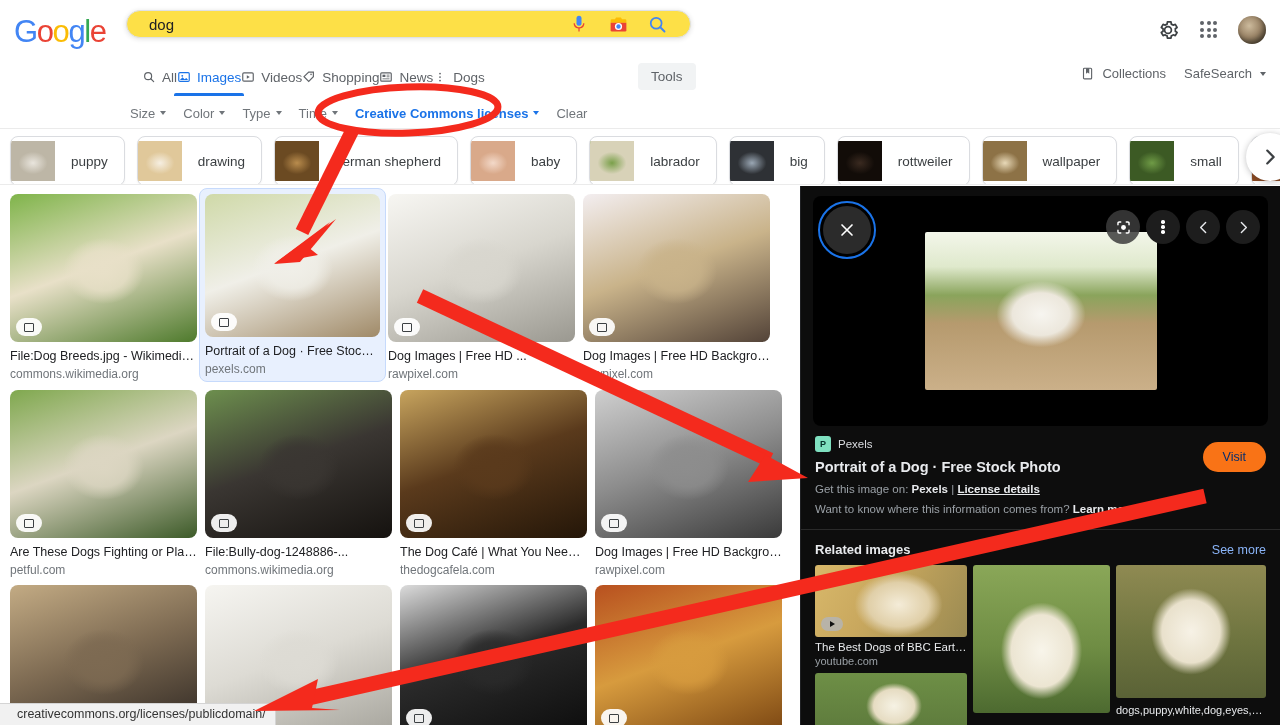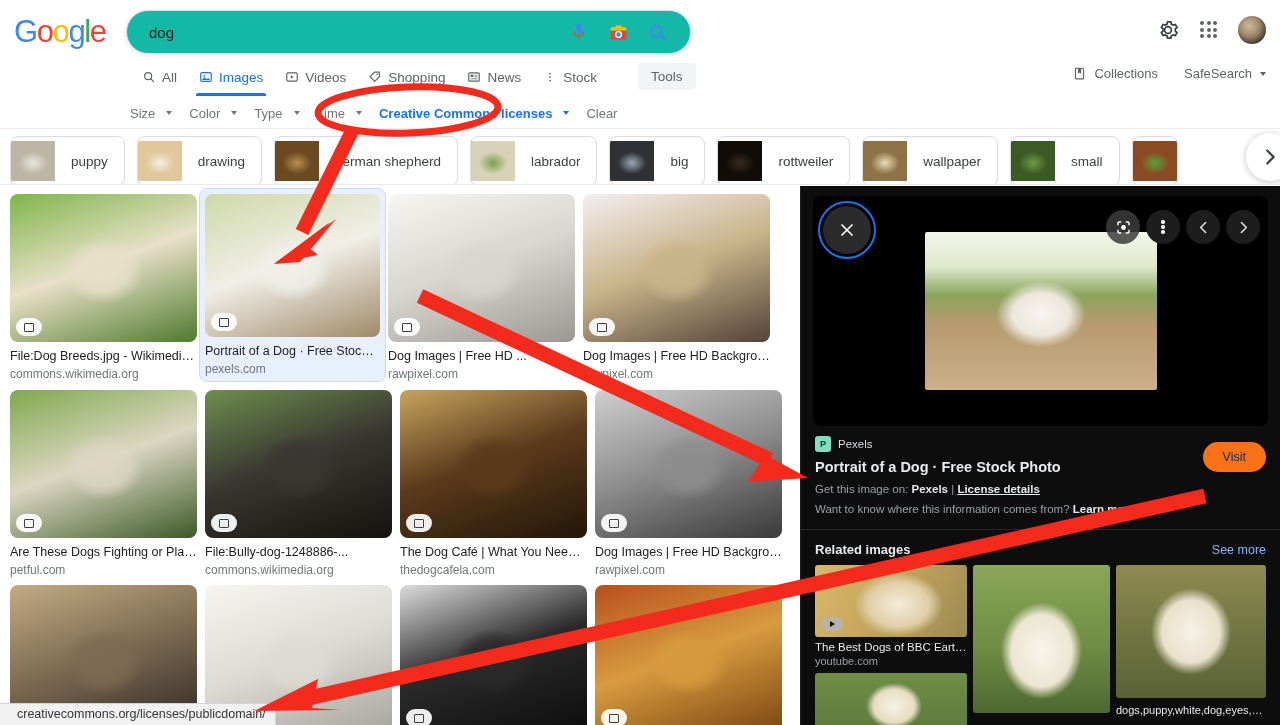--- a/index.html
+++ b/index.html
@@ -14,55 +14,55 @@
   .header { position:relative; height:58px; }
   .logo { position:absolute; left:14px; top:14px; font-size:31px; letter-spacing:-1.4px;
           font-family:"Liberation Sans", sans-serif; }
   .logo span:nth-child(1){color:#4285f4}
   .logo span:nth-child(2){color:#ea4335}
   .logo span:nth-child(3){color:#fbbc05}
   .logo span:nth-child(4){color:#4285f4}
   .logo span:nth-child(5){color:#34a853}
   .logo span:nth-child(6){color:#ea4335}
 
-  .searchbar { position:absolute; left:126px; top:10px; width:565px; height:44px;
-    border:1px solid #dfe1e5; border-radius:24px; background:#14b8a6;
+  .searchbar { position:absolute; left:126px; top:10px; width:565px; height:28px;
+    border:1px solid #dfe1e5; border-radius:24px; background:#fde047;
     box-shadow:0 1px 5px rgba(32,33,36,.14); display:flex; align-items:center; }
   .search-input { border:0; outline:0; font-size:15px; color:#202124; flex:1;
     padding:0 0 0 22px; background:transparent; font-family:"Liberation Sans",sans-serif; }
   .sb-icons { display:flex; align-items:center; gap:17px; padding-right:22px; }
   .sb-icon { width:22px; height:22px; display:flex; align-items:center; justify-content:center; cursor:pointer; }
 
   .hdr-right { position:absolute; right:14px; top:16px; display:flex; align-items:center; gap:18px; }
   .gear { width:24px; height:24px; cursor:pointer; }
   .apps { width:22px; height:22px; display:grid; grid-template-columns:repeat(3,1fr);
           grid-gap:2px; cursor:pointer; padding:2px; }
   .apps i { width:4px; height:4px; border-radius:50%; background:#5f6368; display:block; }
   .avatar { width:28px; height:28px; border-radius:50%; cursor:pointer;
     background: radial-gradient(circle at 40% 35%, #cdbb9d 0%, #9b8568 45%, #6b5c45 75%, #4a3f30 100%);
     box-shadow: inset -2px -3px 5px rgba(0,0,0,.35); }
 
   
   .navbar { position:relative; height:40px; }
-  .tabs { position:absolute; left:142px; top:0; display:flex; gap:22px; align-items:flex-end; height:38px; }
+  .tabs { position:absolute; left:142px; top:0; display:flex; align-items:flex-end; height:38px; }
   .tab { display:flex; align-items:center; gap:6px; font-size:13.5px; color:#5f6368;
          height:38px; cursor:pointer; position:relative; }
   .tab.active { color:#1a73e8; }
   .tab.active::after { content:""; position:absolute; left:-3px; right:-3px; bottom:0; height:3px;
     background:#1a73e8; border-radius:2px 2px 0 0; }
   .tools-btn { position:absolute; left:638px; top:5px; font-size:13.5px; color:#5f6368;
     background:#f1f3f4; padding:6px 13px; border-radius:4px; cursor:pointer; }
-  .hdr-right2 { position:absolute; right:14px; top:8px; display:flex; align-items:center; gap:26px;
+  .hdr-right2 { position:absolute; right:14px; top:8px; display:flex; align-items:center; gap:18px;
     font-size:13px; color:#5f6368; }
   .hdr-right2 div { display:flex; align-items:center; gap:6px; cursor:pointer; }
 
   
   .filters { position:relative; height:31px; border-bottom:1px solid #ebebeb; }
   .filters .inner { position:absolute; left:130px; top:0; display:flex; gap:17px; align-items:center; height:30px; }
-  .filt { font-size:13px; color:#70757a; cursor:pointer; display:flex; align-items:center; gap:9px; }
+  .filt { font-size:13px; color:#70757a; cursor:pointer; display:flex; align-items:center; gap:3px; }
   .filt.cc { color:#1a73e8; font-weight:bold; }
   .caret { width:0;height:0;border-left:3.5px solid transparent;border-right:3.5px solid transparent;
     border-top:4px solid currentColor; display:inline-block; margin-left:2px; }
 
   
   .chips { position:relative; height:56px; border-bottom:1px solid #ebebeb; overflow:hidden; }
   .chips-track { position:absolute; left:10px; top:7px; display:flex; gap:12px; }
   .chip { display:flex; align-items:center; height:50px; background:#fff; border:1px solid #dadce0;
     border-radius:8px; overflow:hidden; cursor:pointer; box-shadow:0 1px 2px rgba(0,0,0,.05); }
   .chip .thumb { width:44px; height:40px; flex:none; background-size:cover; background-position:center; }
@@ -240,21 +240,21 @@
           <rect x="6" y="14.5" width="12" height="1.4" fill="#5f6368"></rect>
         </svg>
         <span>News</span>
       </div>
       <div class="tab">
         <svg viewBox="0 0 24 24" width="14" height="14">
           <circle cx="12" cy="6" r="1.5" fill="#5f6368"></circle>
           <circle cx="12" cy="12" r="1.5" fill="#5f6368"></circle>
           <circle cx="12" cy="18" r="1.5" fill="#5f6368"></circle>
         </svg>
-        <span>Stock</span>
+        <span>Dogs</span>
       </div>
     </div>
     <div class="tools-btn">Tools</div>
     <div class="hdr-right2">
       <div>
         <svg viewBox="0 0 24 24" width="15" height="15">
           <rect x="4" y="3.5" width="13" height="17" rx="1.5" fill="none" stroke="#5f6368" stroke-width="1.8"></rect>
           <path d="M8 3.5v9l2.6-2 2.6 2v-9z" fill="#5f6368"></path>
         </svg>
         <span>Collections</span>
@@ -300,20 +300,24 @@
           <div class="thumb" style="background: radial-gradient(18px 14px at 50% 55%, rgb(233, 229, 221) 0%, rgb(189, 182, 166) 80%), linear-gradient(rgb(233, 229, 221), rgb(189, 182, 166));"></div>
           <div class="lbl">puppy</div>
         </div>
         <div class="chip">
           <div class="thumb" style="background: radial-gradient(18px 14px at 50% 55%, rgb(246, 239, 226) 0%, rgb(224, 200, 154) 80%), linear-gradient(rgb(246, 239, 226), rgb(224, 200, 154));"></div>
           <div class="lbl">drawing</div>
         </div>
         <div class="chip">
           <div class="thumb" style="background: radial-gradient(18px 14px at 50% 55%, rgb(185, 140, 77) 0%, rgb(107, 74, 34) 80%), linear-gradient(rgb(185, 140, 77), rgb(107, 74, 34));"></div>
           <div class="lbl">german shepherd</div>
+        </div>
+        <div class="chip">
+          <div class="thumb" style="background: radial-gradient(18px 14px at 50% 55%, rgb(243, 217, 201) 0%, rgb(217, 169, 138) 80%), linear-gradient(rgb(243, 217, 201), rgb(217, 169, 138));"></div>
+          <div class="lbl">baby</div>
         </div>
         <div class="chip">
           <div class="thumb" style="background: radial-gradient(18px 14px at 50% 55%, rgb(122, 160, 74) 0%, rgb(216, 210, 184) 80%), linear-gradient(rgb(122, 160, 74), rgb(216, 210, 184));"></div>
           <div class="lbl">labrador</div>
         </div>
         <div class="chip">
           <div class="thumb" style="background: radial-gradient(18px 14px at 50% 55%, rgb(154, 167, 180) 0%, rgb(46, 49, 53) 80%), linear-gradient(rgb(154, 167, 180), rgb(46, 49, 53));"></div>
           <div class="lbl">big</div>
         </div>
         <div class="chip">

